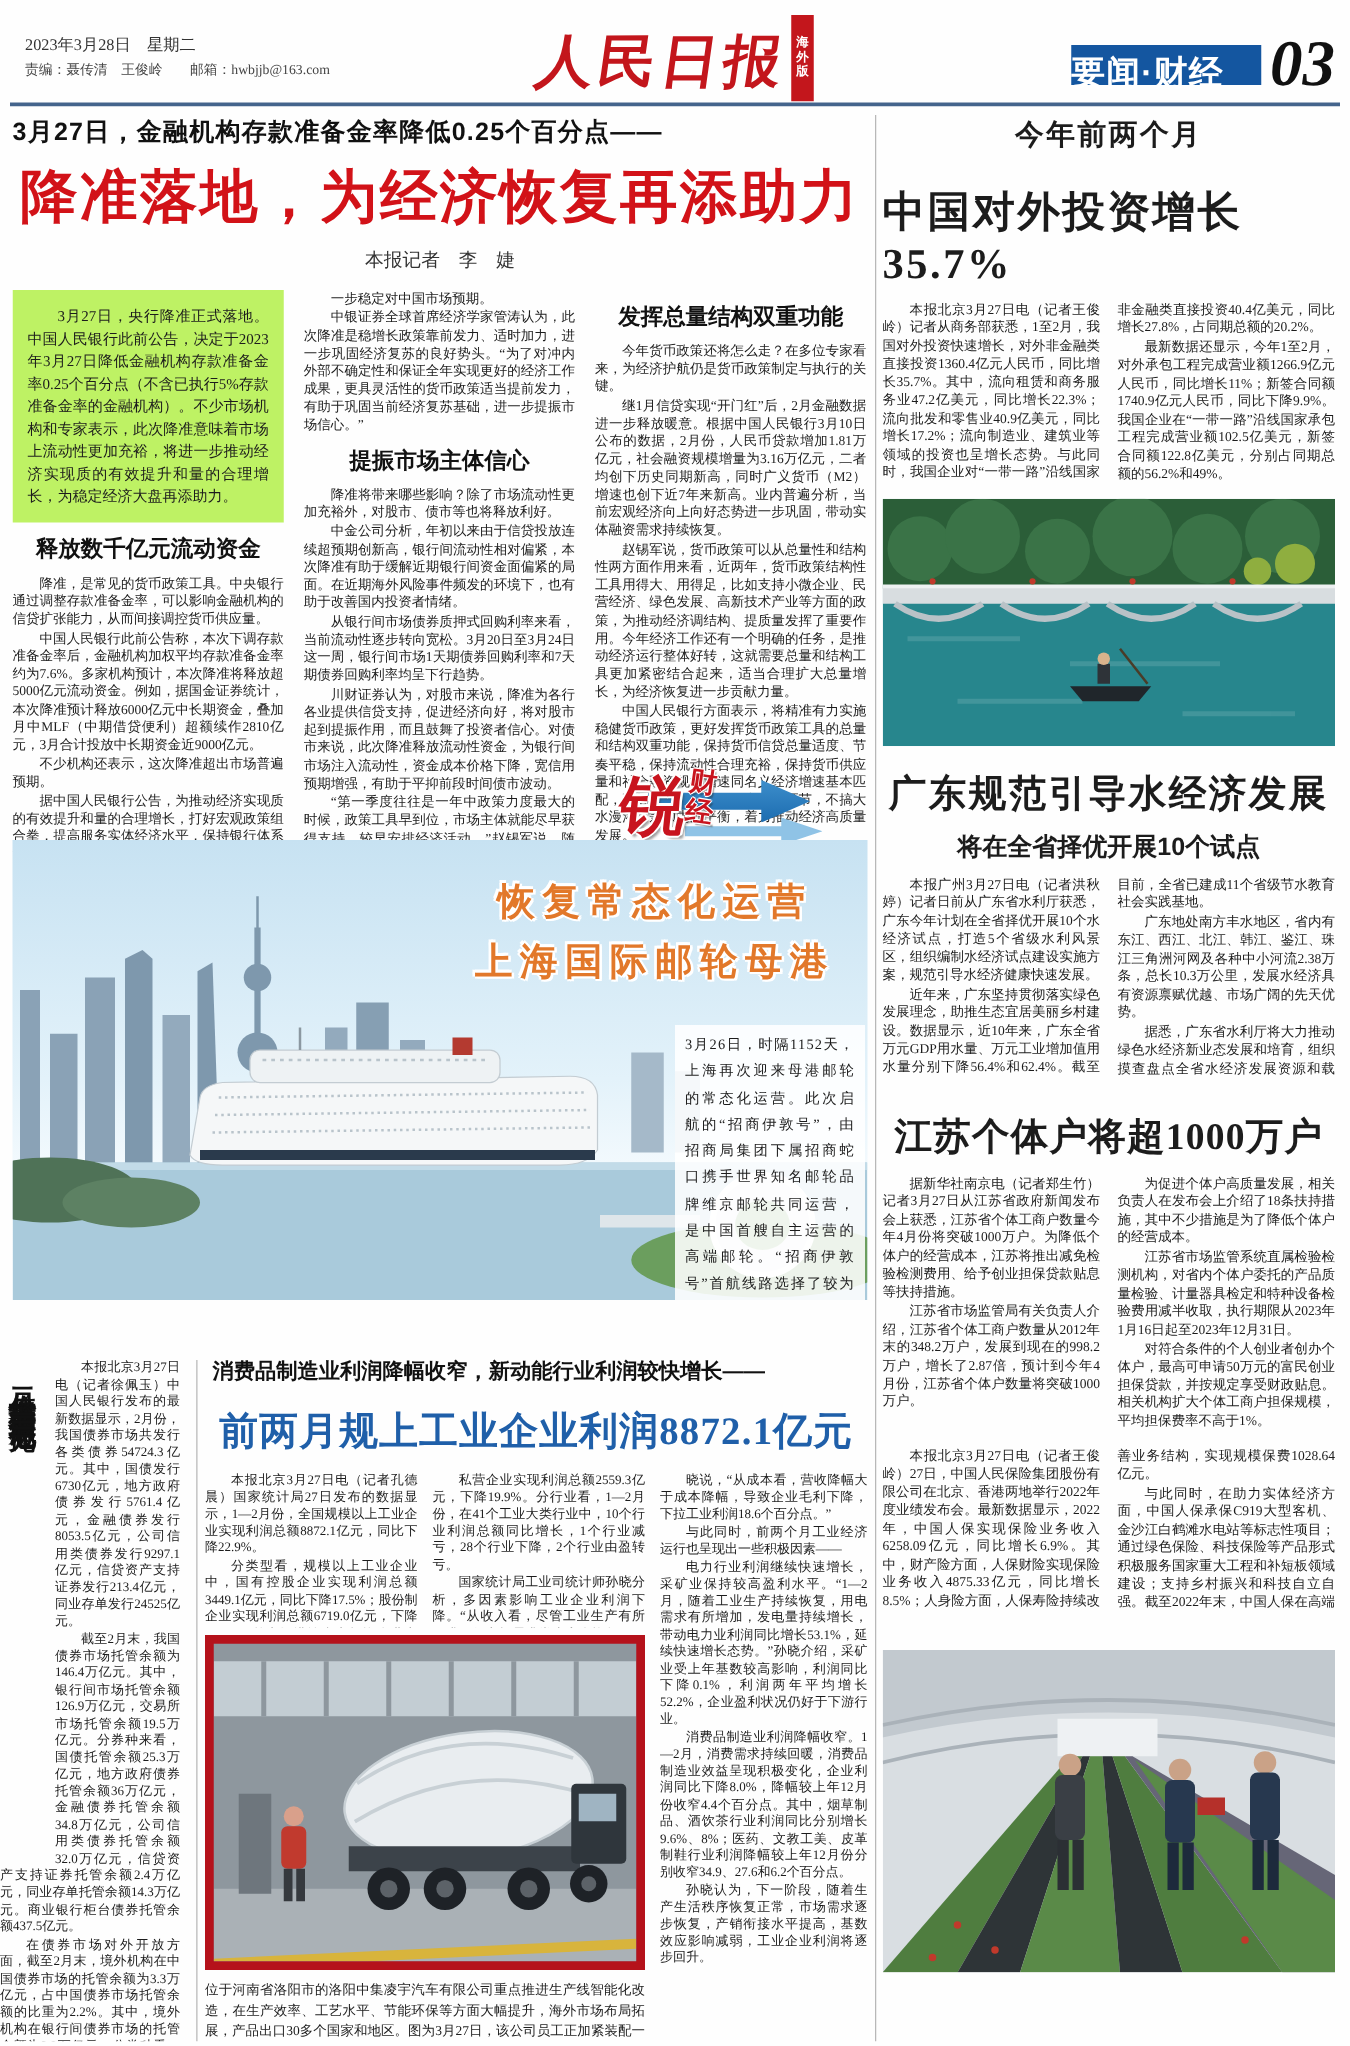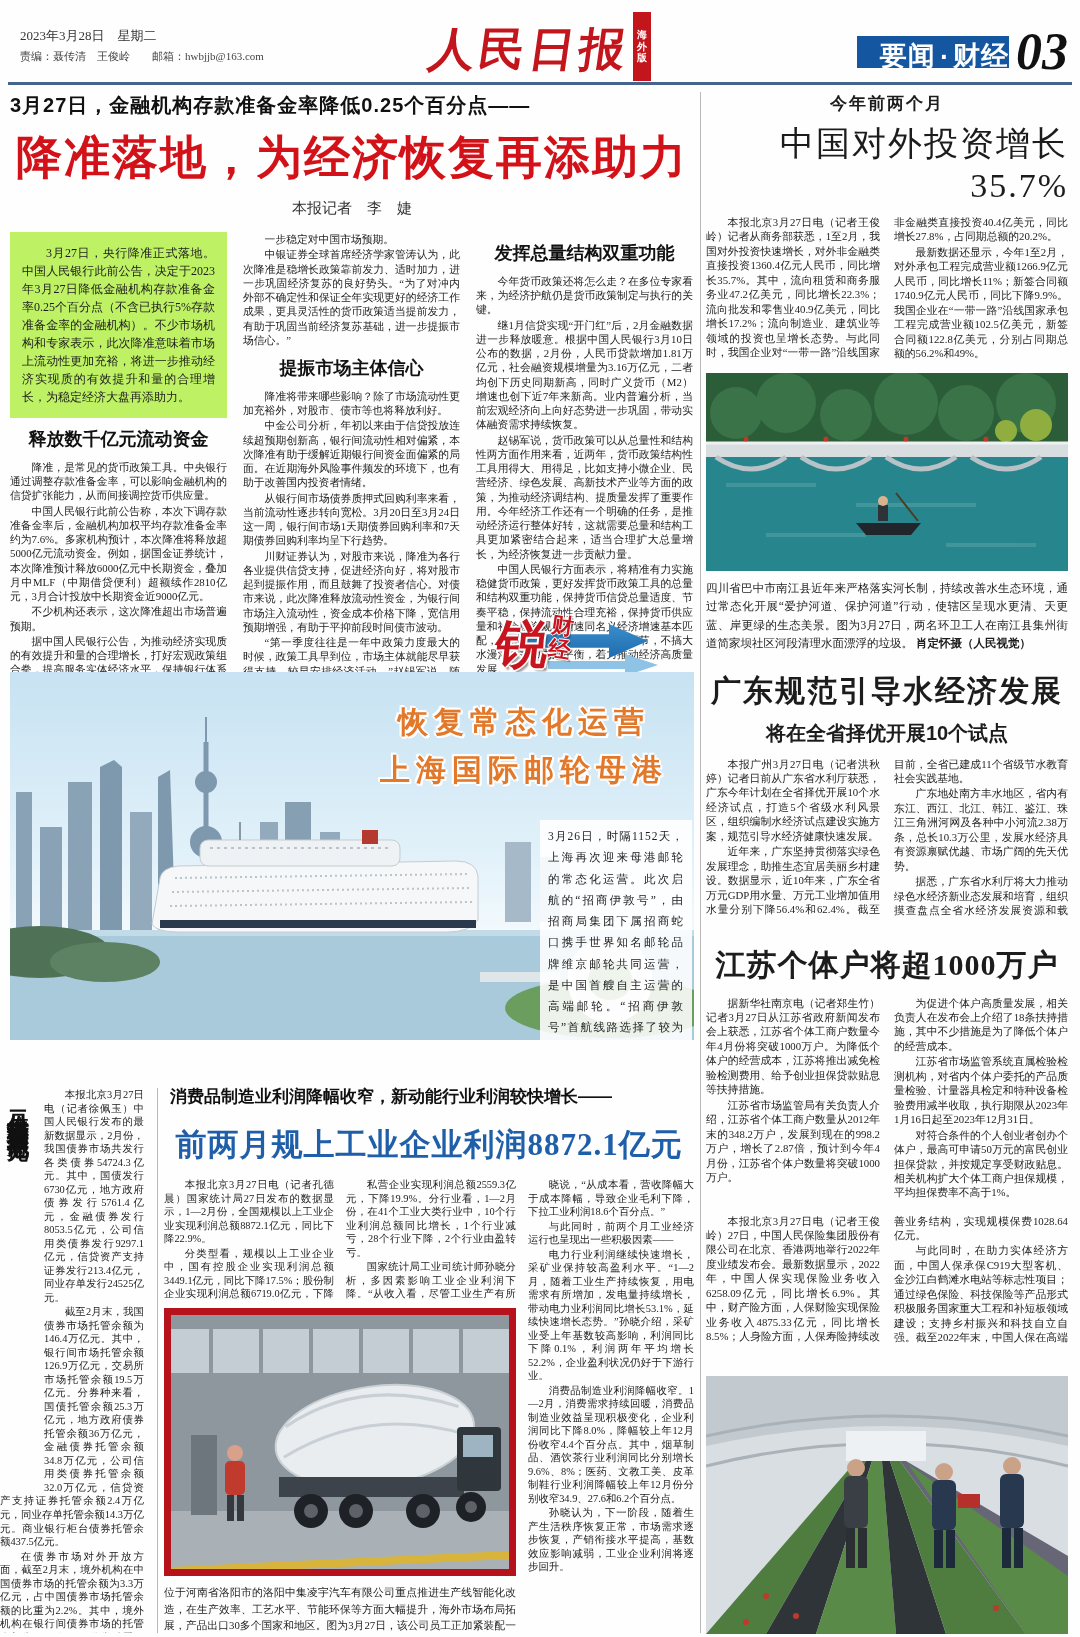--- a/index.html
+++ b/index.html
@@ -6,21 +6,21 @@
   body { background:#e8e8e8; font-family:"Liberation Serif","DejaVu Serif",serif; }
   .page { position:relative; width:1080px; height:1637px; background:#fefefe; margin:0 auto; overflow:hidden; color:#1c1c1c; }
   .sans { font-family:"Liberation Sans","DejaVu Sans",sans-serif; }
 
   
   .pub-info { position:absolute; left:20px; top:24px; font-size:13px; color:#333; line-height:1.8; }
   .pub-info .sub { font-size:11px; color:#444; }
   .masthead { position:absolute; left:0; right:0; top:12px; text-align:center; }
   .masthead-title { display:inline-block; font-size:46px; font-weight:bold; color:#c3161c; transform:skewX(-8deg); letter-spacing:4px; }
   .edition-badge { display:inline-block; vertical-align:bottom; margin-left:4px; background:#c3161c; color:#fff; font-size:10px; line-height:1.15; padding:17px 3px; width:18px; word-break:break-all; font-weight:bold; }
-  .section-box { position:absolute; left:857px; top:36px; width:152px; height:32px; background:#1456a0; color:#fff; font-size:27px; font-weight:bold; text-align:right; line-height:44px; letter-spacing:1px;font-family:Liberation Mono, monospace; }
+  .section-box { position:absolute; left:857px; top:36px; width:152px; height:32px; background:#1456a0; color:#fff; font-size:27px; font-weight:bold; text-align:left; line-height:44px; letter-spacing:1px; }
   .page-no { position:absolute; left:1016px; top:22px; font-size:52px; font-weight:bold; font-style:italic; color:#111; }
   .header-rule { position:absolute; left:8px; right:8px; top:82px; height:3px; background:#44648c; }
 
   
   .para { text-indent:2em; text-align:justify; }
   .credit { font-weight:bold; }
   .vrule { position:absolute; width:1px; background:#b8b8b8; }
 
   
   .lead { position:absolute; left:10px; top:92px; width:684px; }
@@ -61,22 +61,22 @@
   .ind-left { width:352px; }
   .ind-topcols { display:flex; gap:12px; height:124px; overflow:hidden; }
   .ind-col { width:170px; font-size:10.4px; line-height:1.3; }
   .ind-photo { margin-top:6px; width:352px; height:268px; border:7px solid #b5121b; background:#8e979e; position:relative; overflow:hidden; }
   .ind-caption { margin-top:8px; font-size:10.8px; line-height:1.55; text-align:justify; }
   .ind-colC { width:166px; font-size:10.4px; line-height:1.3; height:515px; overflow:hidden; }
   .ind-colC .para, .ind-col .para { margin-bottom:1px; }
 
   
   .right-col { position:absolute; left:706px; top:92px; width:362px; height:1545px; overflow:hidden; }
-  .r-kicker { text-align:center; font-size:17px; font-weight:bold; letter-spacing:2px; }
-  .r-title1 { text-align:right; font-size:34px; font-weight:normal; letter-spacing:2px; margin-top:6px; }
+  .r-kicker { text-align:center; font-size:23px; font-weight:bold; letter-spacing:2px; }
+  .r-title1 { text-align:left; font-size:34px; font-weight:bold; letter-spacing:2px; margin-top:24px; }
   .r-body { margin-top:10px; column-count:2; column-gap:14px; font-size:10.8px; line-height:1.34; overflow:hidden; }
   .r-body .para { margin-bottom:1px; }
   .photo-caption { font-size:11.5px; line-height:1.6; text-align:justify; margin-top:8px; }
   .r-title-gd { text-align:center; font-size:30px; font-weight:bold; letter-spacing:2px; margin-top:18px; }
   .r-subtitle { text-align:center; font-family:"Liberation Sans","DejaVu Sans",sans-serif; font-size:20px; font-weight:bold; margin-top:8px; }
   .r-title-js { text-align:center; font-size:30px; font-weight:bold; letter-spacing:1px; margin-top:20px; }
   .r-title-picc { text-align:center; font-size:23px; font-weight:bold; letter-spacing:1px; margin-top:18px; }
   .river-photo { margin-top:12px; width:362px; height:198px; overflow:hidden; position:relative; }
   .greenhouse-photo { margin-top:12px; width:362px; height:258px; overflow:hidden; position:relative; }
 </style>
@@ -333,24 +333,20 @@
         </g>
 
         <g>
           <path d="M150,150 L215,150 L205,162 L160,162 Z" fill="#20262b"></path>
           <rect x="172" y="132" width="10" height="16" fill="#2e3338"></rect>
           <circle cx="177" cy="128" r="5" fill="#d9b38c"></circle>
           <line x1="190" y1="120" x2="212" y2="148" stroke="#4a3c28" stroke-width="2"></line>
         </g>
       </svg>
     </div>
-    <p class="photo-caption">
-      <span>四川省巴中市南江县近年来严格落实河长制，持续改善水生态环境，通过常态化开展“爱护河道、保护河道”行动，使辖区呈现水更清、天更蓝、岸更绿的生态美景。图为3月27日，两名环卫工人在南江县集州街道简家坝社区河段清理水面漂浮的垃圾。</span>
-      <b class="credit">肖定怀摄（人民视觉）</b>
-    </p>
 
     <div>
       <div class="r-title-gd">广东规范引导水经济发展</div>
       <div class="r-subtitle">将在全省择优开展10个试点</div>
       <div class="r-body" style="height:168px;">
           <p class="para">本报广州3月27日电（记者洪秋婷）记者日前从广东省水利厅获悉，广东今年计划在全省择优开展10个水经济试点，打造5个省级水利风景区，组织编制水经济试点建设实施方案，规范引导水经济健康快速发展。</p>
           <p class="para">近年来，广东坚持贯彻落实绿色发展理念，助推生态宜居美丽乡村建设。数据显示，近10年来，广东全省万元GDP用水量、万元工业增加值用水量分别下降56.4%和62.4%。截至目前，全省已建成11个省级节水教育社会实践基地。</p>
           <p class="para">广东地处南方丰水地区，省内有东江、西江、北江、韩江、鉴江、珠江三角洲河网及各种中小河流2.38万条，总长10.3万公里，发展水经济具有资源禀赋优越、市场广阔的先天优势。</p>
           <p class="para">据悉，广东省水利厅将大力推动绿色水经济新业态发展和培育，组织摸查盘点全省水经济发展资源和载体，确立了绿色水经济产业谱系图，大力推动水上运动、滨河游憩、滨水民宿和滨水旅游等业态发展。</p>
         </div>

